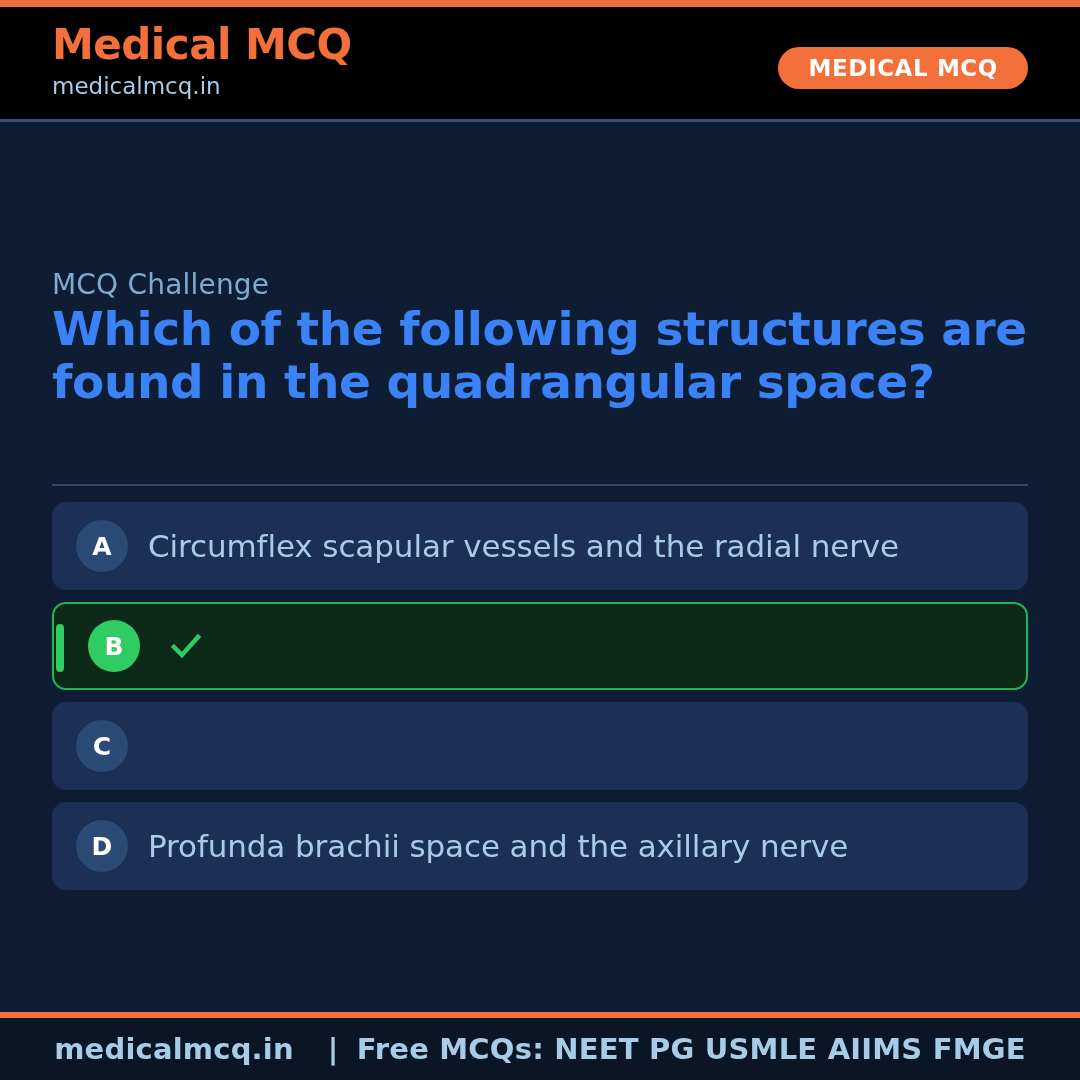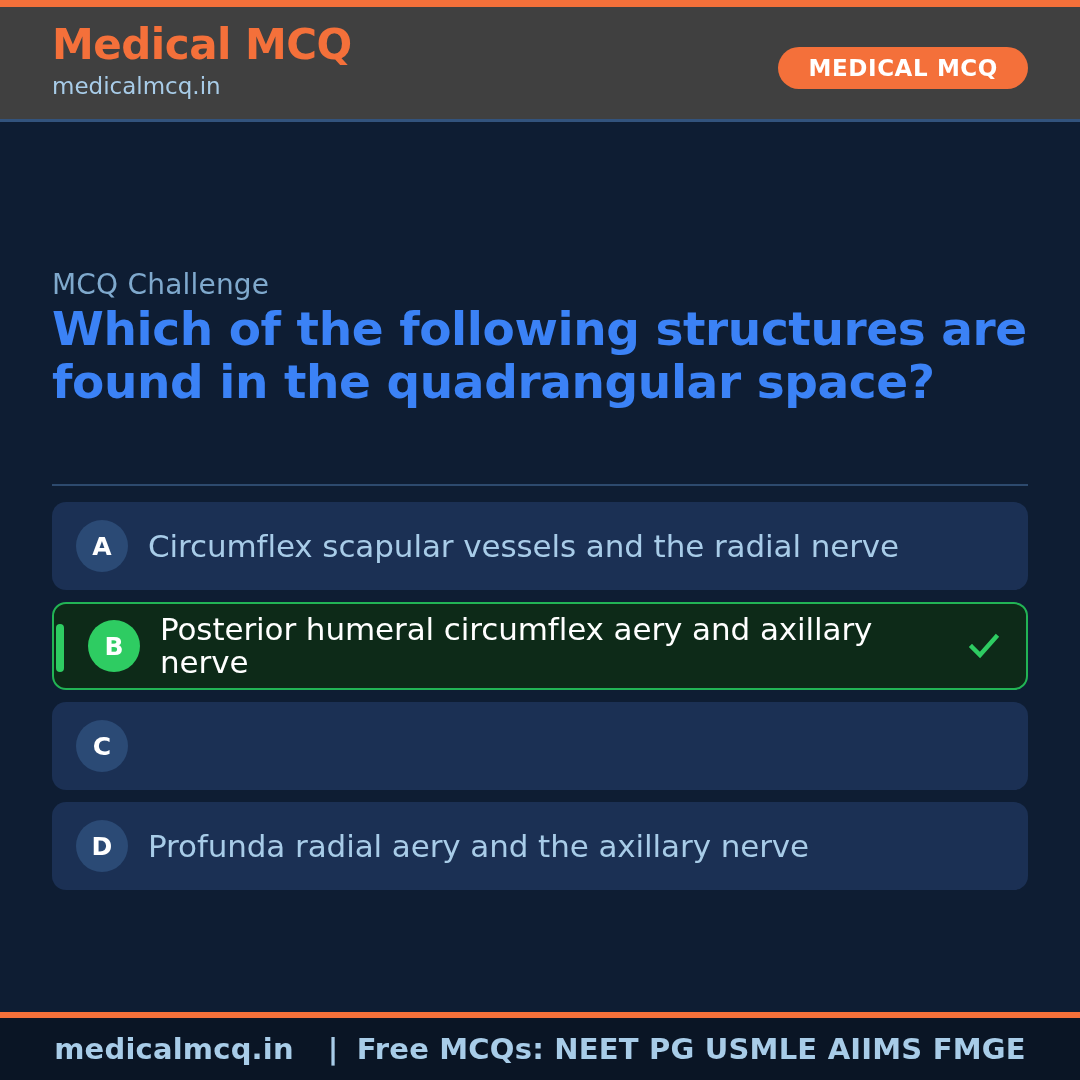--- a/index.html
+++ b/index.html
@@ -23,21 +23,21 @@
     height: 7px;
     background: #f4703a;
   }
 
   
   .header {
     position: absolute;
     top: 7px; left: 0;
     width: 1080px;
     height: 112px;
-    background: #404040;
+    background: #000000;
     box-sizing: border-box;
   }
   .header-rule {
     position: absolute;
     top: 119px; left: 0;
     width: 1080px;
     height: 3px;
     background: #32537d;
   }
   .brand {
@@ -242,35 +242,34 @@
 <div class="options">
 
   <div class="option h-two">
     <div class="letter">A</div>
     <div class="opt-text">Circumflex scapular vessels and the radial nerve</div>
   </div>
 
   <div class="option h-two correct">
     <div class="accent-bar"></div>
     <div class="letter">B</div>
-    <div class="opt-text">Posterior humeral circumflex aery and axillary nerve</div>
     <div class="check">
       <svg width="36" height="36" viewBox="0 0 36 36" aria-hidden="true">
         <path d="M6 19 L14 27 L30 9" fill="none" stroke="#2ecc62" stroke-width="4.5" stroke-linecap="square" stroke-linejoin="miter"></path>
       </svg>
     </div>
   </div>
 
   <div class="option h-two">
     <div class="letter">C</div>
   </div>
 
   <div class="option h-one">
     <div class="letter">D</div>
-    <div class="opt-text">Profunda radial aery and the axillary nerve</div>
+    <div class="opt-text">Profunda brachii space and the axillary nerve</div>
   </div>
 
 </div>
 
 <div class="footer-accent"></div>
 <div class="footer">
   <div class="footer-text">
     <span class="footer-tag">medicalmcq.in</span><span class="footer-sep">|</span><span>Free MCQs: NEET PG  USMLE  AIIMS  FMGE</span>
   </div>
 </div>

